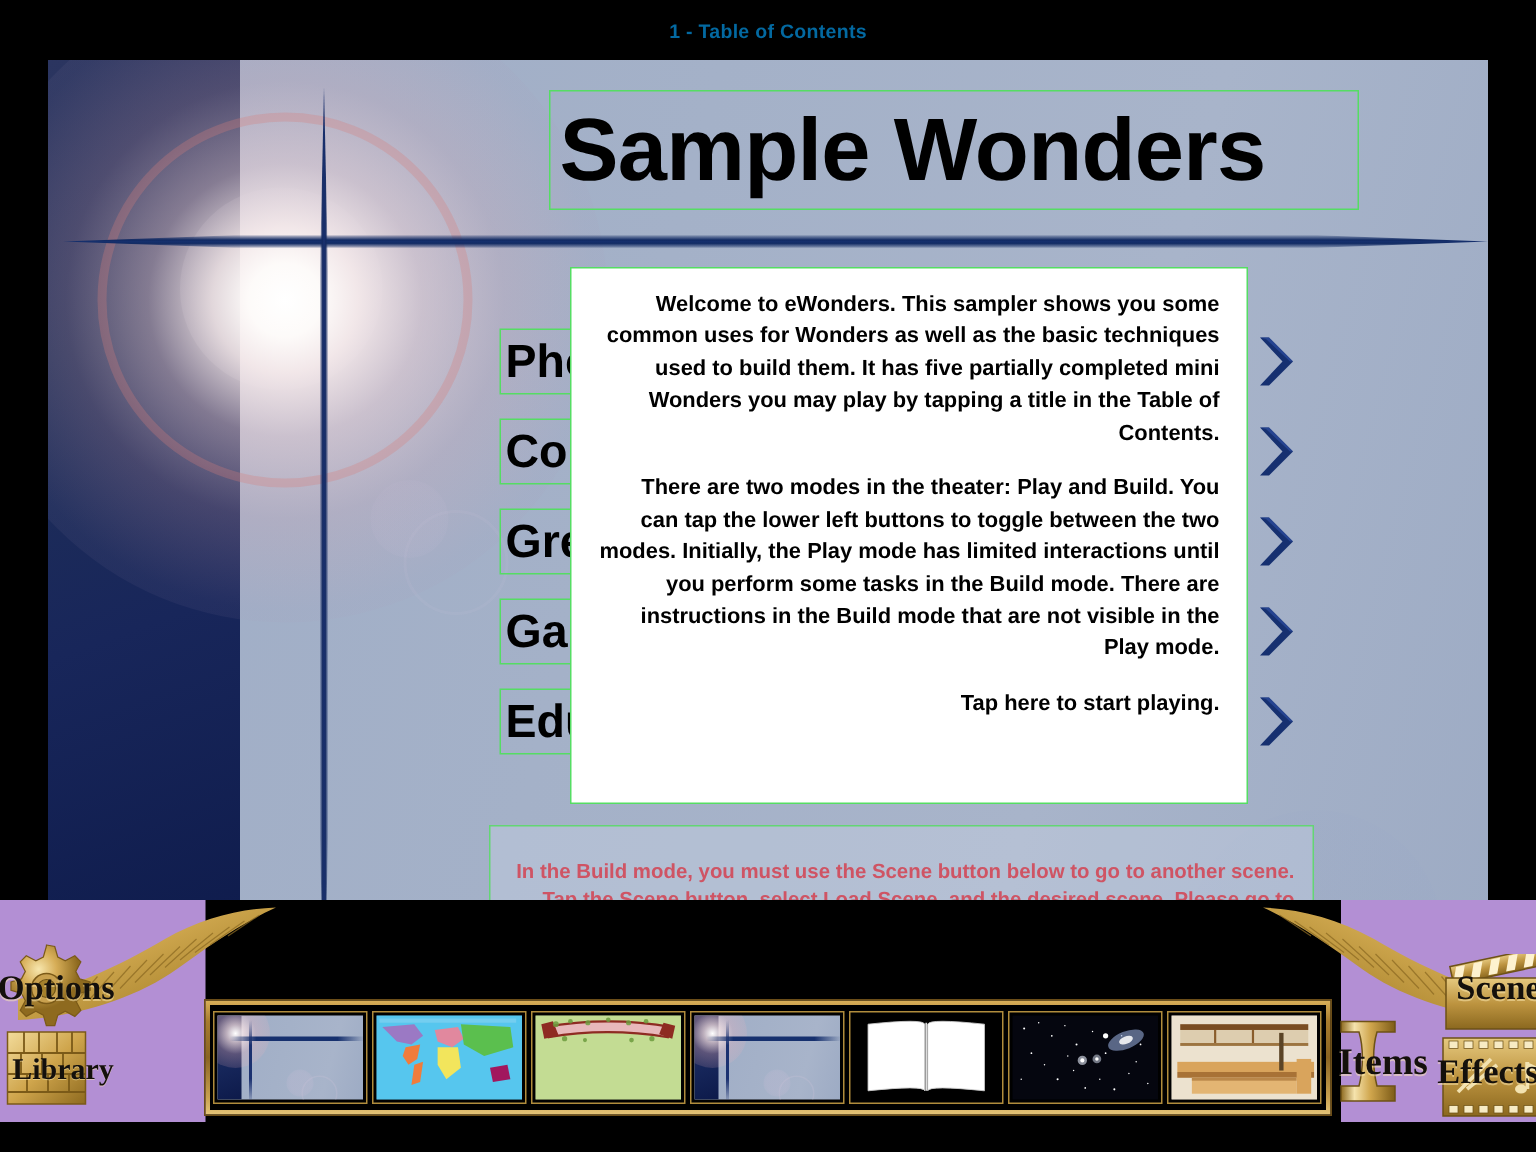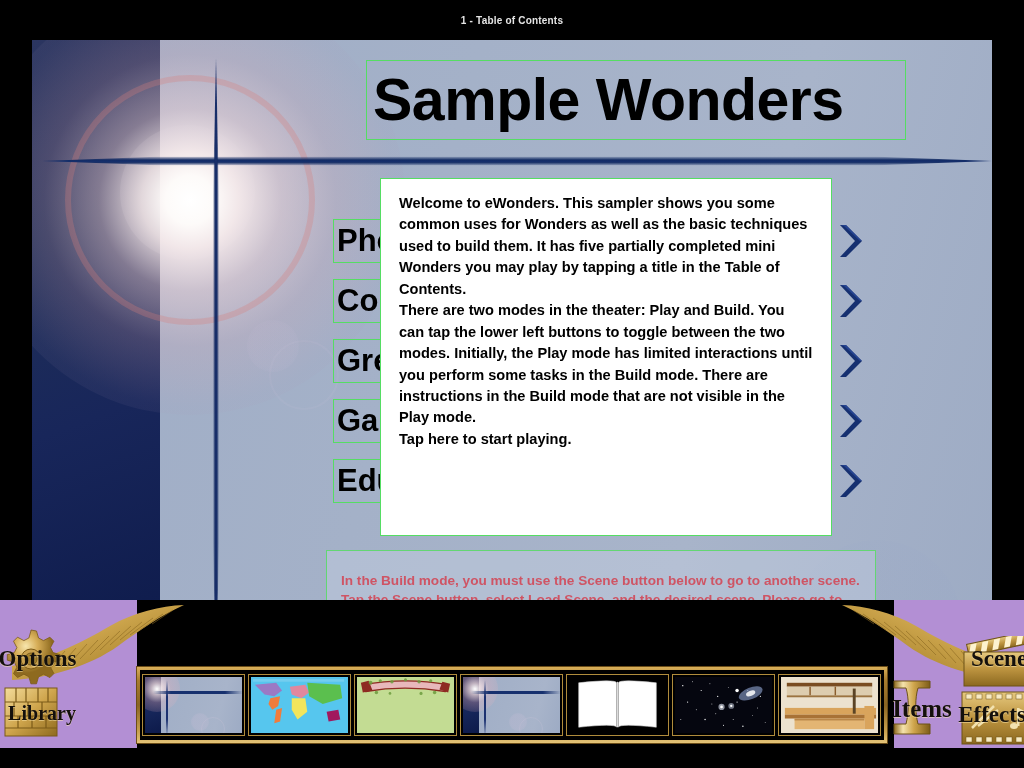--- a/index.html
+++ b/index.html
@@ -24,34 +24,35 @@
   .topbar {
     position: absolute;
     left: 0; top: 0;
     width: 1024px; height: 40px;
     background: #000000;
     display: flex;
     align-items: center;
     justify-content: center;
   }
   .topbar-title {
-    color: #e5e5e5;
-    font-size: 10px;
+    color: #0369a1;
+    font-size: 13px;
     font-weight: bold;
     letter-spacing: 0.2px;
     font-family: "Liberation Sans", sans-serif;
   }
 
   
   .stage {
     position: absolute;
     left: 32px; top: 40px;
     width: 960px; height: 620px;
     overflow: hidden;
     background: linear-gradient(105deg, #9fadc6 0%, #a4b1c8 40%, #a8b4ca 70%, #9dabc4 100%);
+    text-align: right;
   }
 
   
   .stage-leftpanel {
     position: absolute;
     left: 0; top: 0;
     width: 128px; height: 620px;
     background: linear-gradient(160deg, #2b3560 0%, #203059 30%, #18265a 60%, #0d1a4a 100%);
   }
 
@@ -192,21 +193,21 @@
     border: 1px solid #55dd63;
     padding: 14px 18px 10px 18px;
   }
   .dialog p {
     font-size: 14.6px;
     font-weight: bold;
     color: #000000;
     line-height: 1.47;
     font-family: "Liberation Sans", sans-serif;
   }
-  .dialog p + p { }
+  .dialog p + p { margin-top: 15px; }
 
   
   .note {
     position: absolute;
     left: 294px; top: 510px;
     width: 550px; height: 70px;
     border: 1px solid #63d673;
     background: rgba(200,210,228,0.40);
     padding: 20px 12px 8px 14px;
   }

